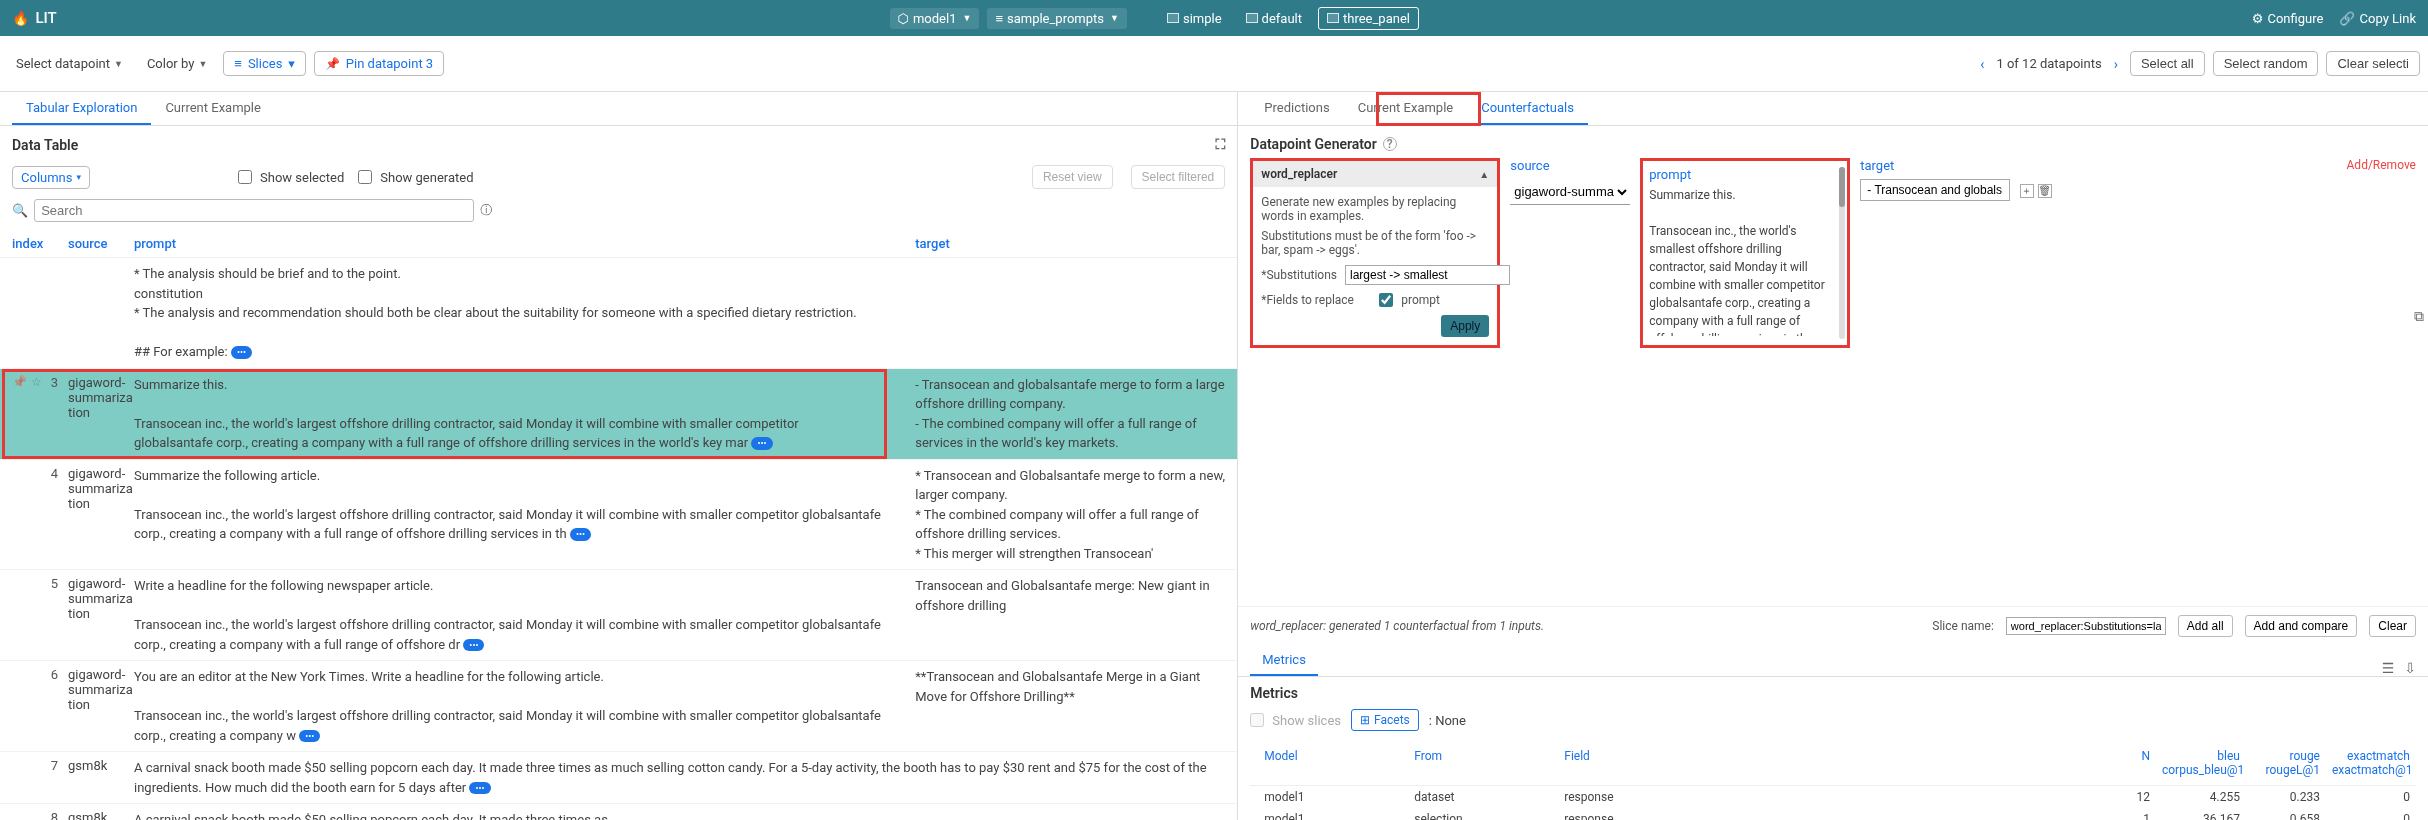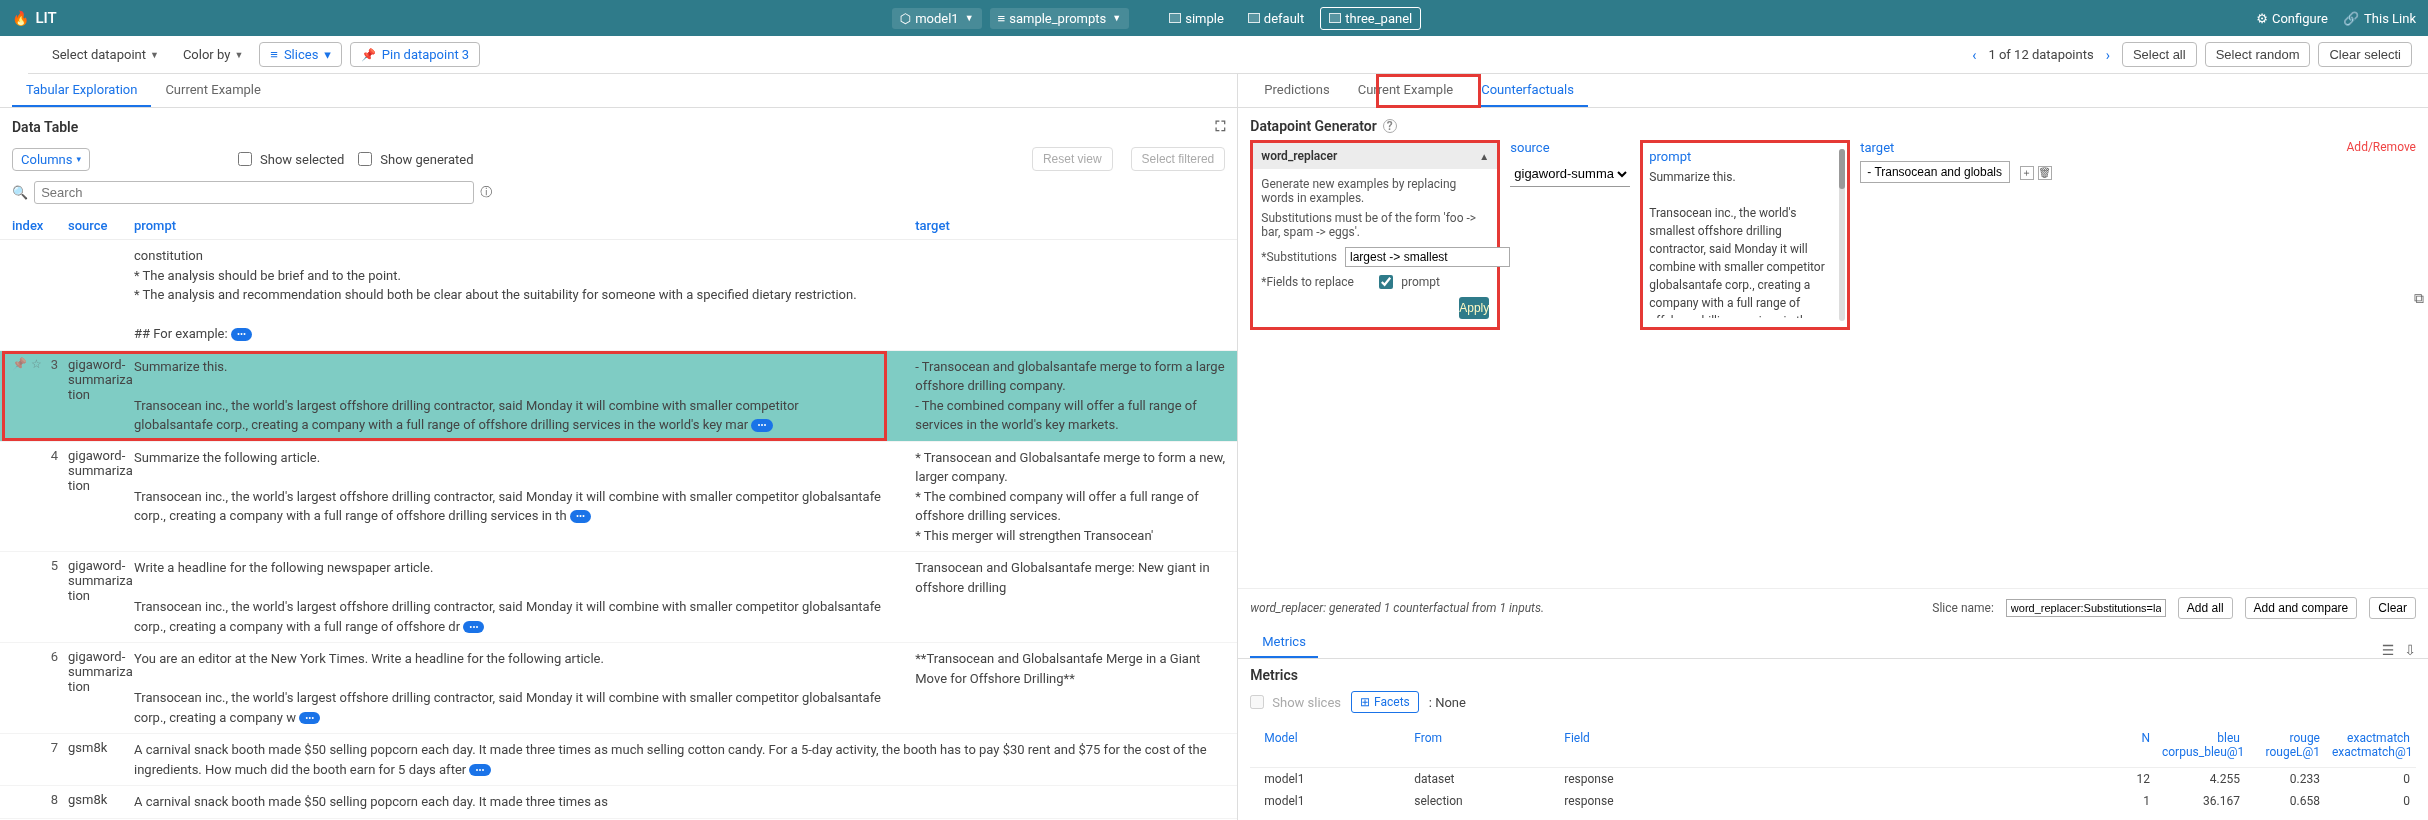--- a/index.html
+++ b/index.html
@@ -13,21 +13,21 @@
 .top-header .right { display: flex; gap: 16px; align-items: center; font-size: 13px; }
 .hdr-drop { display: inline-flex; align-items: center; gap: 4px; padding: 3px 8px; background: rgba(255,255,255,0.12); border-radius: 3px; font-size: 13px; cursor: pointer; }
 .hdr-drop .caret { font-size: 9px; margin-left: 2px; }
 .layout-btn { display: inline-flex; align-items: center; gap: 4px; padding: 3px 8px; font-size: 13px; cursor: pointer; border-radius: 3px; }
 .layout-btn .box-ic { display:inline-block; width:12px; height:10px; border:1px solid rgba(255,255,255,0.8); background: rgba(255,255,255,0.2);}
 .layout-btn.active { border: 1px solid #fff; }
 .gear-icon::before { content: "⚙"; margin-right: 4px; }
 .link-icon::before { content: "🔗"; margin-right: 4px; }
 
 
-.sec-toolbar { height: 38px; border-bottom: 1px solid #ddd; display: flex; align-items: center; padding: 0 16px; gap: 8px; margin-left: 28px; }
+.sec-toolbar { height: 56px; border-bottom: 1px solid #ddd; display: flex; align-items: center; padding: 0 8px; gap: 8px; }
 .sec-toolbar .left { display: flex; align-items: center; gap: 8px; flex: 1; }
 .tb-drop { display: inline-flex; align-items: center; gap: 4px; padding: 4px 8px; font-size: 13px; cursor: pointer; color: #444; }
 .tb-drop .caret { font-size: 9px; color: #666; }
 .pill-btn { display: inline-flex; align-items: center; gap: 6px; padding: 4px 10px; border: 1px solid #bbb; border-radius: 4px; font-size: 13px; color: #1a73e8; cursor: pointer; }
 .pill-btn .pin-ic { color: #888; font-size: 12px; }
 .sec-toolbar .right { display: flex; align-items: center; gap: 8px; font-size: 13px; color: #444; }
 .nav-arrow { color: #1a73e8; cursor: pointer; padding: 0 4px; font-size: 14px; }
 .link-btn { border: 1px solid #bbb; border-radius: 4px; padding: 4px 10px; font-size: 13px; cursor: pointer; color: #444; background: #fff; }
 
 
@@ -83,21 +83,21 @@
 
 .gen-body { display: flex; gap: 10px; padding: 0 12px; flex: 0 0 auto; position:relative;}
 .gen-left { width: 250px; border: 3px solid #e53935; display: flex; flex-direction: column; font-size: 12px; }
 .gen-left-hd { background: #ececec; padding: 6px 8px; font-weight: 600; display:flex; justify-content:space-between; align-items:center; color:#333;}
 .gen-left-hd .chev { font-size: 10px; color:#555;}
 .gen-left-body { padding: 8px; color: #555; flex:1;}
 .gen-left-body p { margin-bottom: 6px; }
 .form-row { display:flex; align-items:center; gap:8px; margin: 8px 0;}
 .form-row label { width: 110px; color:#555;}
 .form-row input[type=text] { flex:1; border:1px solid #aaa; padding:2px 4px; font-size:12px;}
-.apply-btn { background:#2f7b8a; color:#fef9c3; border:none; border-radius:3px; padding:4px 0; font-size:12px; margin-left:auto; display:block;}
+.apply-btn { background:#2f7b8a; color:#0f172a; border:none; border-radius:3px; padding:4px 9px; font-size:12px; margin-left:auto; display:block;}
 
 .gen-mid { width: 120px; }
 .gen-mid .lbl { color: #1a73e8; font-size: 13px; margin-bottom: 6px; display:block;}
 .gen-mid .sel-drop { border:none; border-bottom:1px solid #999; padding:4px 0; font-size:13px; background:transparent; width:100%;}
 
 .gen-prompt { width: 210px; border: 3px solid #e53935; padding: 6px; position: relative;}
 .gen-prompt .lbl { color: #1a73e8; font-size:13px; display:block; margin-bottom:4px;}
 .gen-prompt-body { font-size:12px; color:#444; line-height:1.5; max-height: 150px; overflow:hidden;}
 .scroll-ind { position:absolute; right:2px; top:6px; bottom:6px; width:6px; background:#ddd; border-radius:3px;}
 .scroll-thumb { position:absolute; right:2px; top:6px; width:6px; height:40px; background:#999; border-radius:3px;}
@@ -155,21 +155,21 @@
         <span class="box-ic"></span>
         <span>default</span>
       </span>
     <span class="layout-btn active">
         <span class="box-ic"></span>
         <span>three_panel</span>
       </span>
   </div>
   <div class="right">
     <span class="gear-icon">Configure</span>
-    <span class="link-icon">This Link</span>
+    <span class="link-icon">Copy Link</span>
   </div>
 </div>
 
 <div class="sec-toolbar">
   <div class="left">
     <span class="tb-drop">
         <span>Select datapoint</span> 
         <span class="caret">▼</span>
       </span>
     <span class="tb-drop">
@@ -231,22 +231,22 @@
         <div class="c-idx">index</div>
         <div class="c-src">source</div>
         <div class="c-prm">prompt</div>
         <div class="c-tgt">target</div>
       </div>
 
       <div class="tbl-row">
         <div class="c-idx"></div>
           <div class="c-src"></div>
         <div class="c-prm">
+          <div>* The analysis should be brief and to the point.</div>
           <div>constitution</div>
-          <div>* The analysis should be brief and to the point.</div>
           <div>* The analysis and recommendation should both be clear about the suitability for someone with a specified dietary restriction.</div>
           <br>
           <span>## For example:</span> <span class="more-chip">•••</span>
         </div>
         <div class="c-tgt"></div>
       </div>
 
       <div class="tbl-row sel">
         <div class="row-red-box"></div>
         <div class="c-idx">

